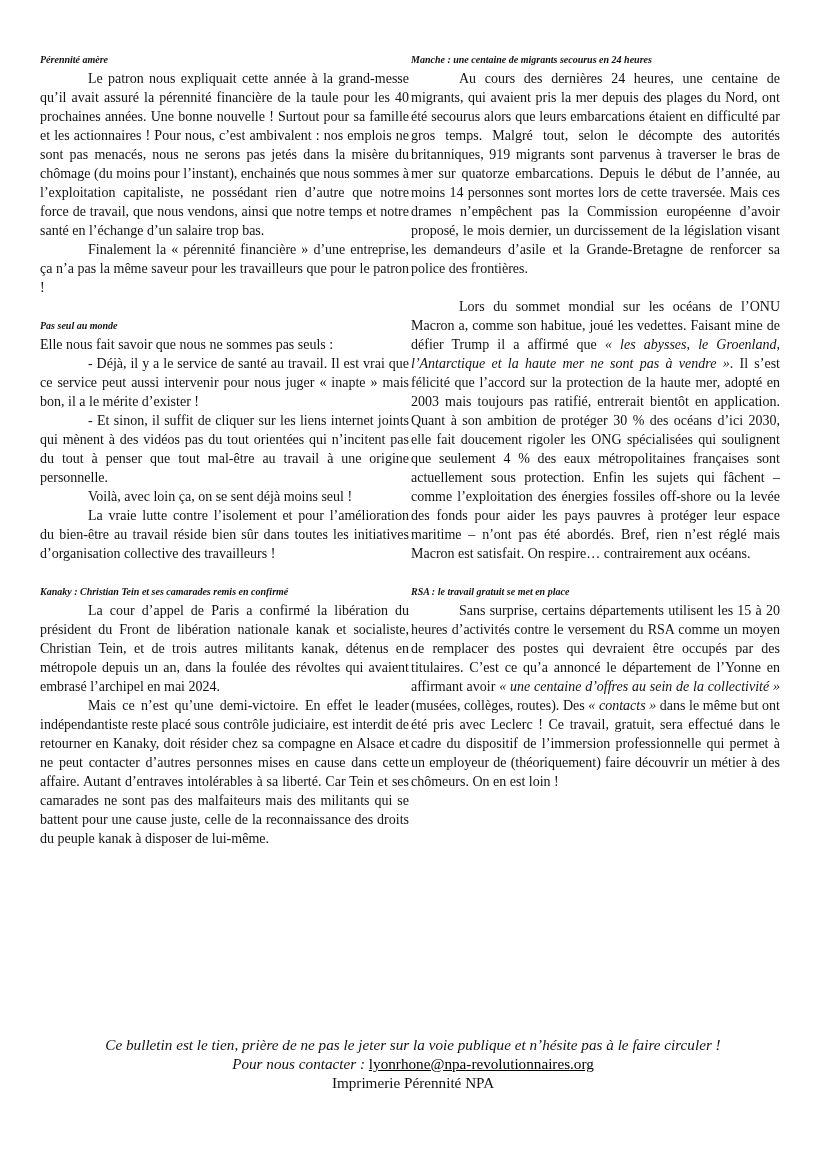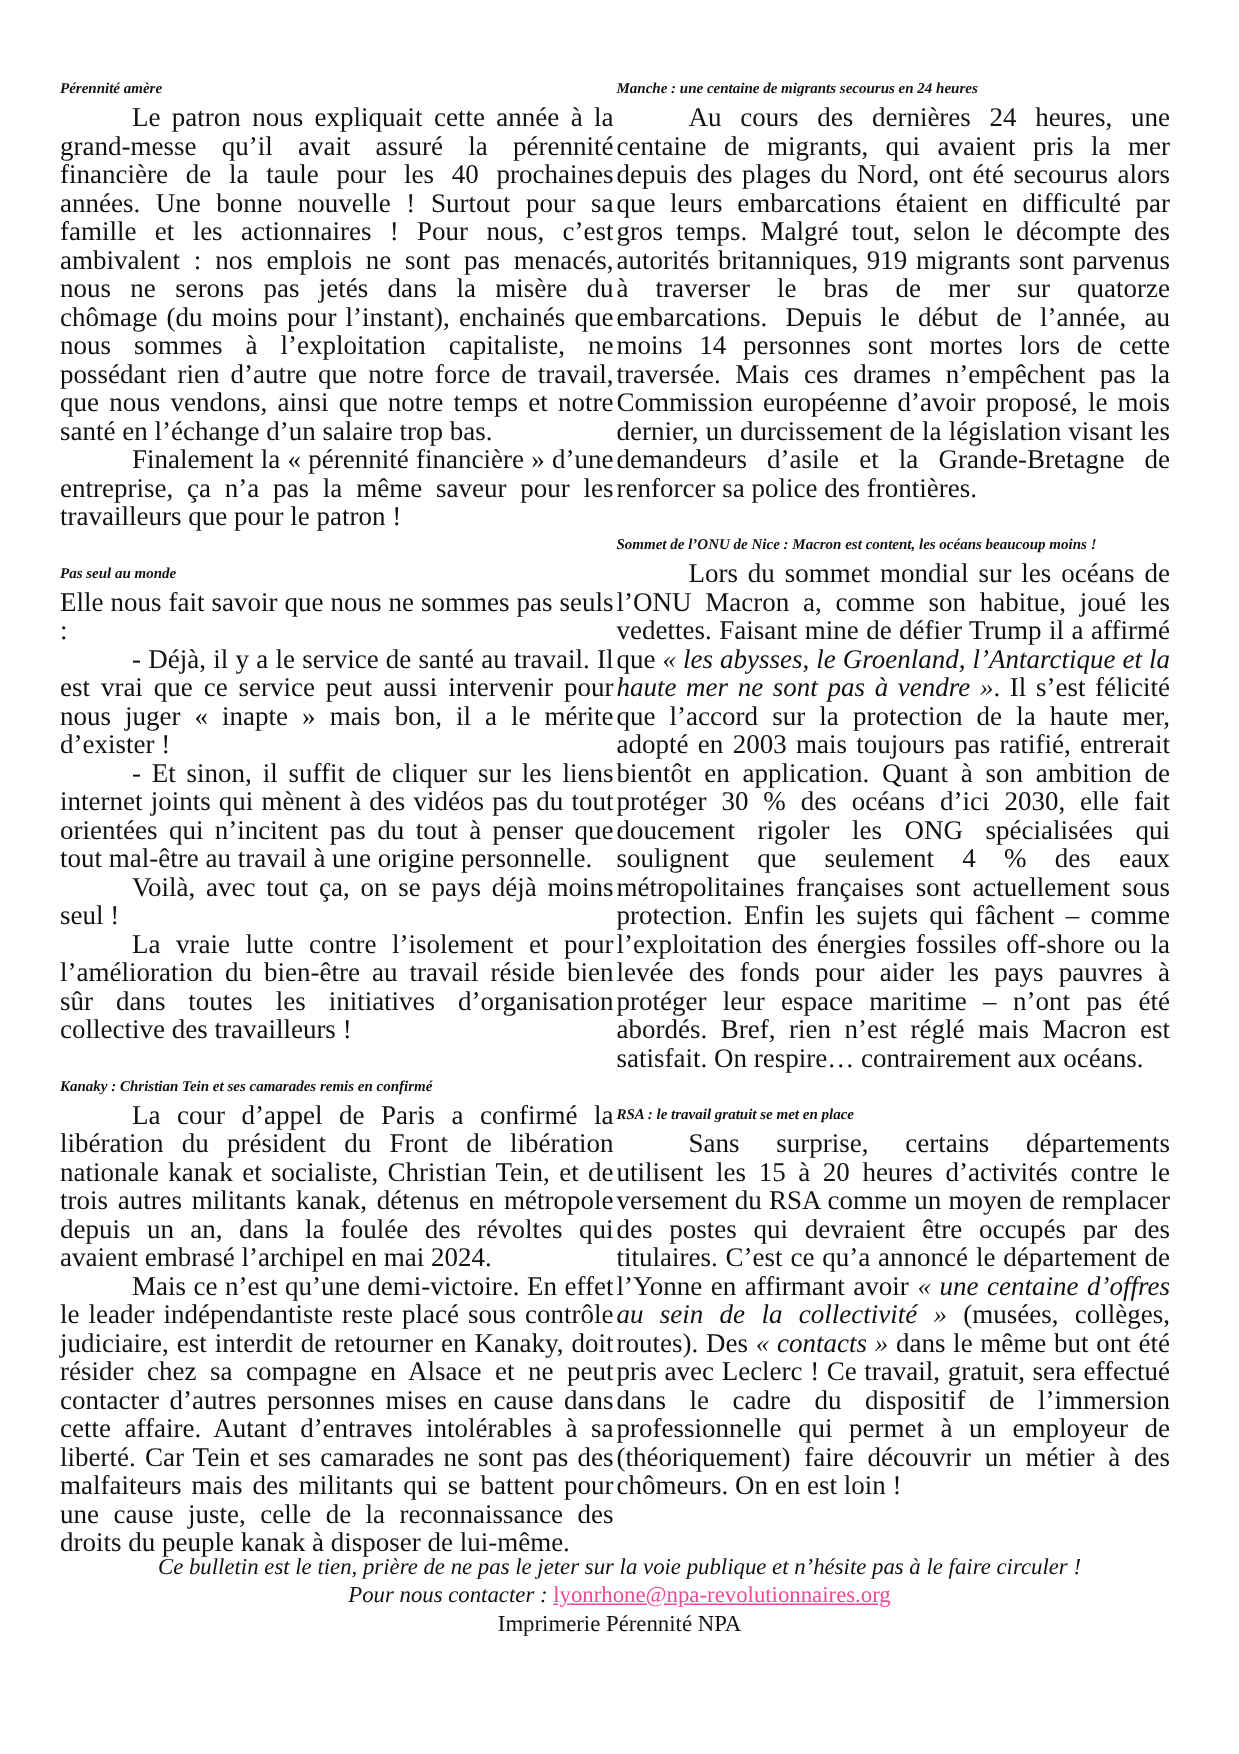--- a/index.html
+++ b/index.html
@@ -33,21 +33,21 @@
     }
     .article h2 {
       font-size: 10px;
       line-height: 19px;
       font-weight: bold;
       font-style: italic;
       margin: 0;
       text-align: justify;
     }
     .article p {
-      font-size: 18px;
+      font-size: 14px;
       line-height: 19px;
       margin: 0;
       text-align: justify;
       text-indent: 48px;
       hyphens: manual;
     }
     .article p.noindent {
       text-indent: 0;
     }
     .article p em {
@@ -59,21 +59,21 @@
       top: 1035px;
       width: 826px;
       text-align: center;
       font-size: 15.2px;
       line-height: 19px;
     }
     .footer .italic {
       font-style: italic;
     }
     .footer a {
-      color: #ec4899;
+      color: #000000;
       text-decoration: underline;
       font-style: normal;
     }
   </style>
 </head>
 <body>
 
 <div class="page">
   <div class="columns">
 
@@ -83,41 +83,40 @@
         <h2>Pérennité amère</h2>
         <p>Le patron nous expliquait cette année à la grand-messe qu’il avait assuré la pérennité financière de la taule pour les 40 prochaines années. Une bonne nouvelle ! Surtout pour sa famille et les actionnaires ! Pour nous, c’est ambivalent : nos emplois ne sont pas menacés, nous ne serons pas jetés dans la misère du chômage (du moins pour l’instant), enchainés que nous sommes à l’exploitation capitaliste, ne possédant rien d’autre que notre force de travail, que nous vendons, ainsi que notre temps et notre santé en l’échange d’un salaire trop bas.</p>
         <p>Finalement la « pérennité financière » d’une entreprise, ça n’a pas la même saveur pour les travailleurs que pour le patron !</p>
       </div>
 
       <div class="article">
         <h2>Pas seul au monde</h2>
         <p class="noindent">Elle nous fait savoir que nous ne sommes pas seuls :</p>
         <p>- Déjà, il y a le service de santé au travail. Il est vrai que ce service peut aussi intervenir pour nous juger « inapte » mais bon, il a le mérite d’exister !</p>
         <p>- Et sinon, il suffit de cliquer sur les liens internet joints qui mènent à des vidéos pas du tout orientées qui n’incitent pas du tout à penser que tout mal-être au travail à une origine personnelle.</p>
-        <p>Voilà, avec tout ça, on se pays déjà moins seul !</p>
+        <p>Voilà, avec loin ça, on se sent déjà moins seul !</p>
         <p>La vraie lutte contre l’isolement et pour l’amélioration du bien-être au travail réside bien sûr dans toutes les initiatives d’organisation collective des travailleurs !</p>
       </div>
 
       <div class="article">
         <h2>Kanaky : Christian Tein et ses camarades remis en confirmé</h2>
         <p>La cour d’appel de Paris a confirmé la libération du président du Front de libération nationale kanak et socialiste, Christian Tein, et de trois autres militants kanak, détenus en métropole depuis un an, dans la foulée des révoltes qui avaient embrasé l’archipel en mai 2024.</p>
         <p>Mais ce n’est qu’une demi-victoire. En effet le leader indépendantiste reste placé sous contrôle judiciaire, est interdit de retourner en Kanaky, doit résider chez sa compagne en Alsace et ne peut contacter d’autres personnes mises en cause dans cette affaire. Autant d’entraves intolérables à sa liberté. Car Tein et ses camarades ne sont pas des malfaiteurs mais des militants qui se battent pour une cause juste, celle de la reconnaissance des droits du peuple kanak à disposer de lui-même.</p>
       </div>
 
     </div>
 
     <div class="col">
 
       <div class="article">
         <h2>Manche : une centaine de migrants secourus en 24 heures</h2>
         <p>Au cours des dernières 24 heures, une centaine de migrants, qui avaient pris la mer depuis des plages du Nord, ont été secourus alors que leurs embarcations étaient en difficulté par gros temps. Malgré tout, selon le décompte des autorités britanniques, 919 migrants sont parvenus à traverser le bras de mer sur quatorze embarcations. Depuis le début de l’année, au moins 14 personnes sont mortes lors de cette traversée. Mais ces drames n’empêchent pas la Commission européenne d’avoir proposé, le mois dernier, un durcissement de la législation visant les demandeurs d’asile et la Grande-Bretagne de renforcer sa police des frontières.</p>
       </div>
 
       <div class="article">
-        <h2>Sommet de l’ONU de Nice : Macron est content, les océans beaucoup moins !</h2>
         <p><span>Lors du sommet mondial sur les océans de l’ONU Macron a, comme son habitue, joué les vedettes. Faisant mine de défier Trump il a affirmé que </span><em>« les abysses, le Groenland, l’Antarctique et la haute mer ne sont pas à vendre »</em><span>. Il s’est félicité que l’accord sur la protection de la haute mer, adopté en 2003 mais toujours pas ratifié, entrerait bientôt en application. Quant à son ambition de protéger 30 % des océans d’ici 2030, elle fait doucement rigoler les ONG spécialisées qui soulignent que seulement 4 % des eaux métropolitaines françaises sont actuellement sous protection. Enfin les sujets qui fâchent – comme l’exploitation des énergies fossiles off-shore ou la levée des fonds pour aider les pays pauvres à protéger leur espace maritime – n’ont pas été abordés. Bref, rien n’est réglé mais Macron est satisfait. On respire… contrairement aux océans.</span></p>
       </div>
 
       <div class="article">
         <h2>RSA : le travail gratuit se met en place</h2>
         <p><span>Sans surprise, certains départements utilisent les 15 à 20 heures d’activités contre le versement du RSA comme un moyen de remplacer des postes qui devraient être occupés par des titulaires. C’est ce qu’a annoncé le département de l’Yonne en affirmant avoir </span><em>« une centaine d’offres au sein de la collectivité »</em><span> (musées, collèges, routes). Des </span><em>« contacts »</em><span> dans le même but ont été pris avec Leclerc ! Ce travail, gratuit, sera effectué dans le cadre du dispositif de l’immersion professionnelle qui permet à un employeur de (théoriquement) faire découvrir un métier à des chômeurs. On en est loin !</span></p>
       </div>
 
     </div>
   </div>

